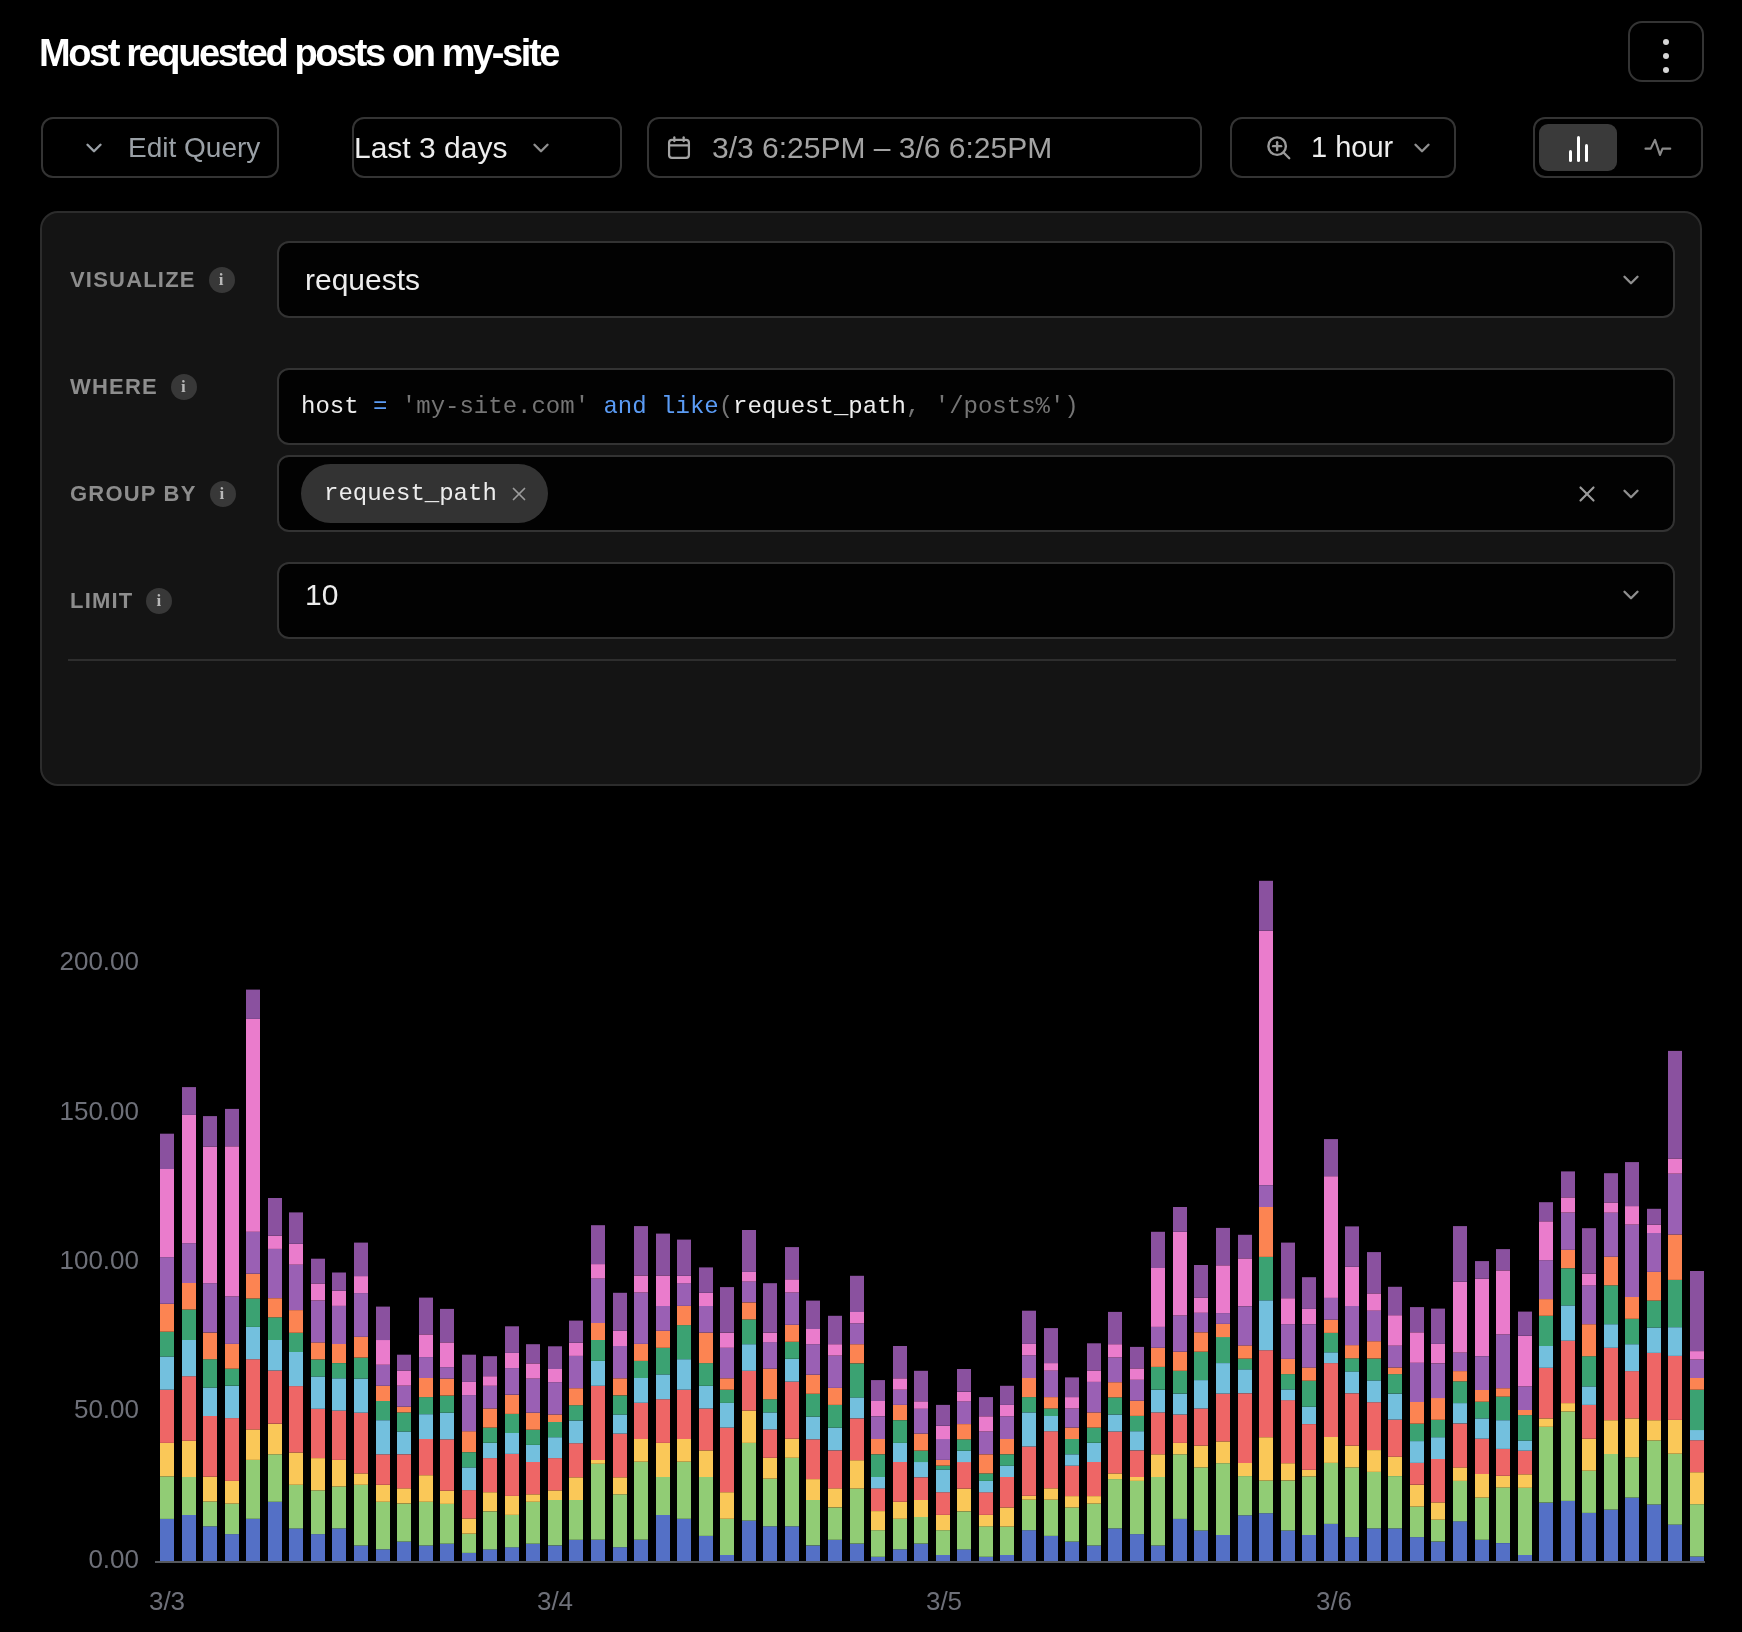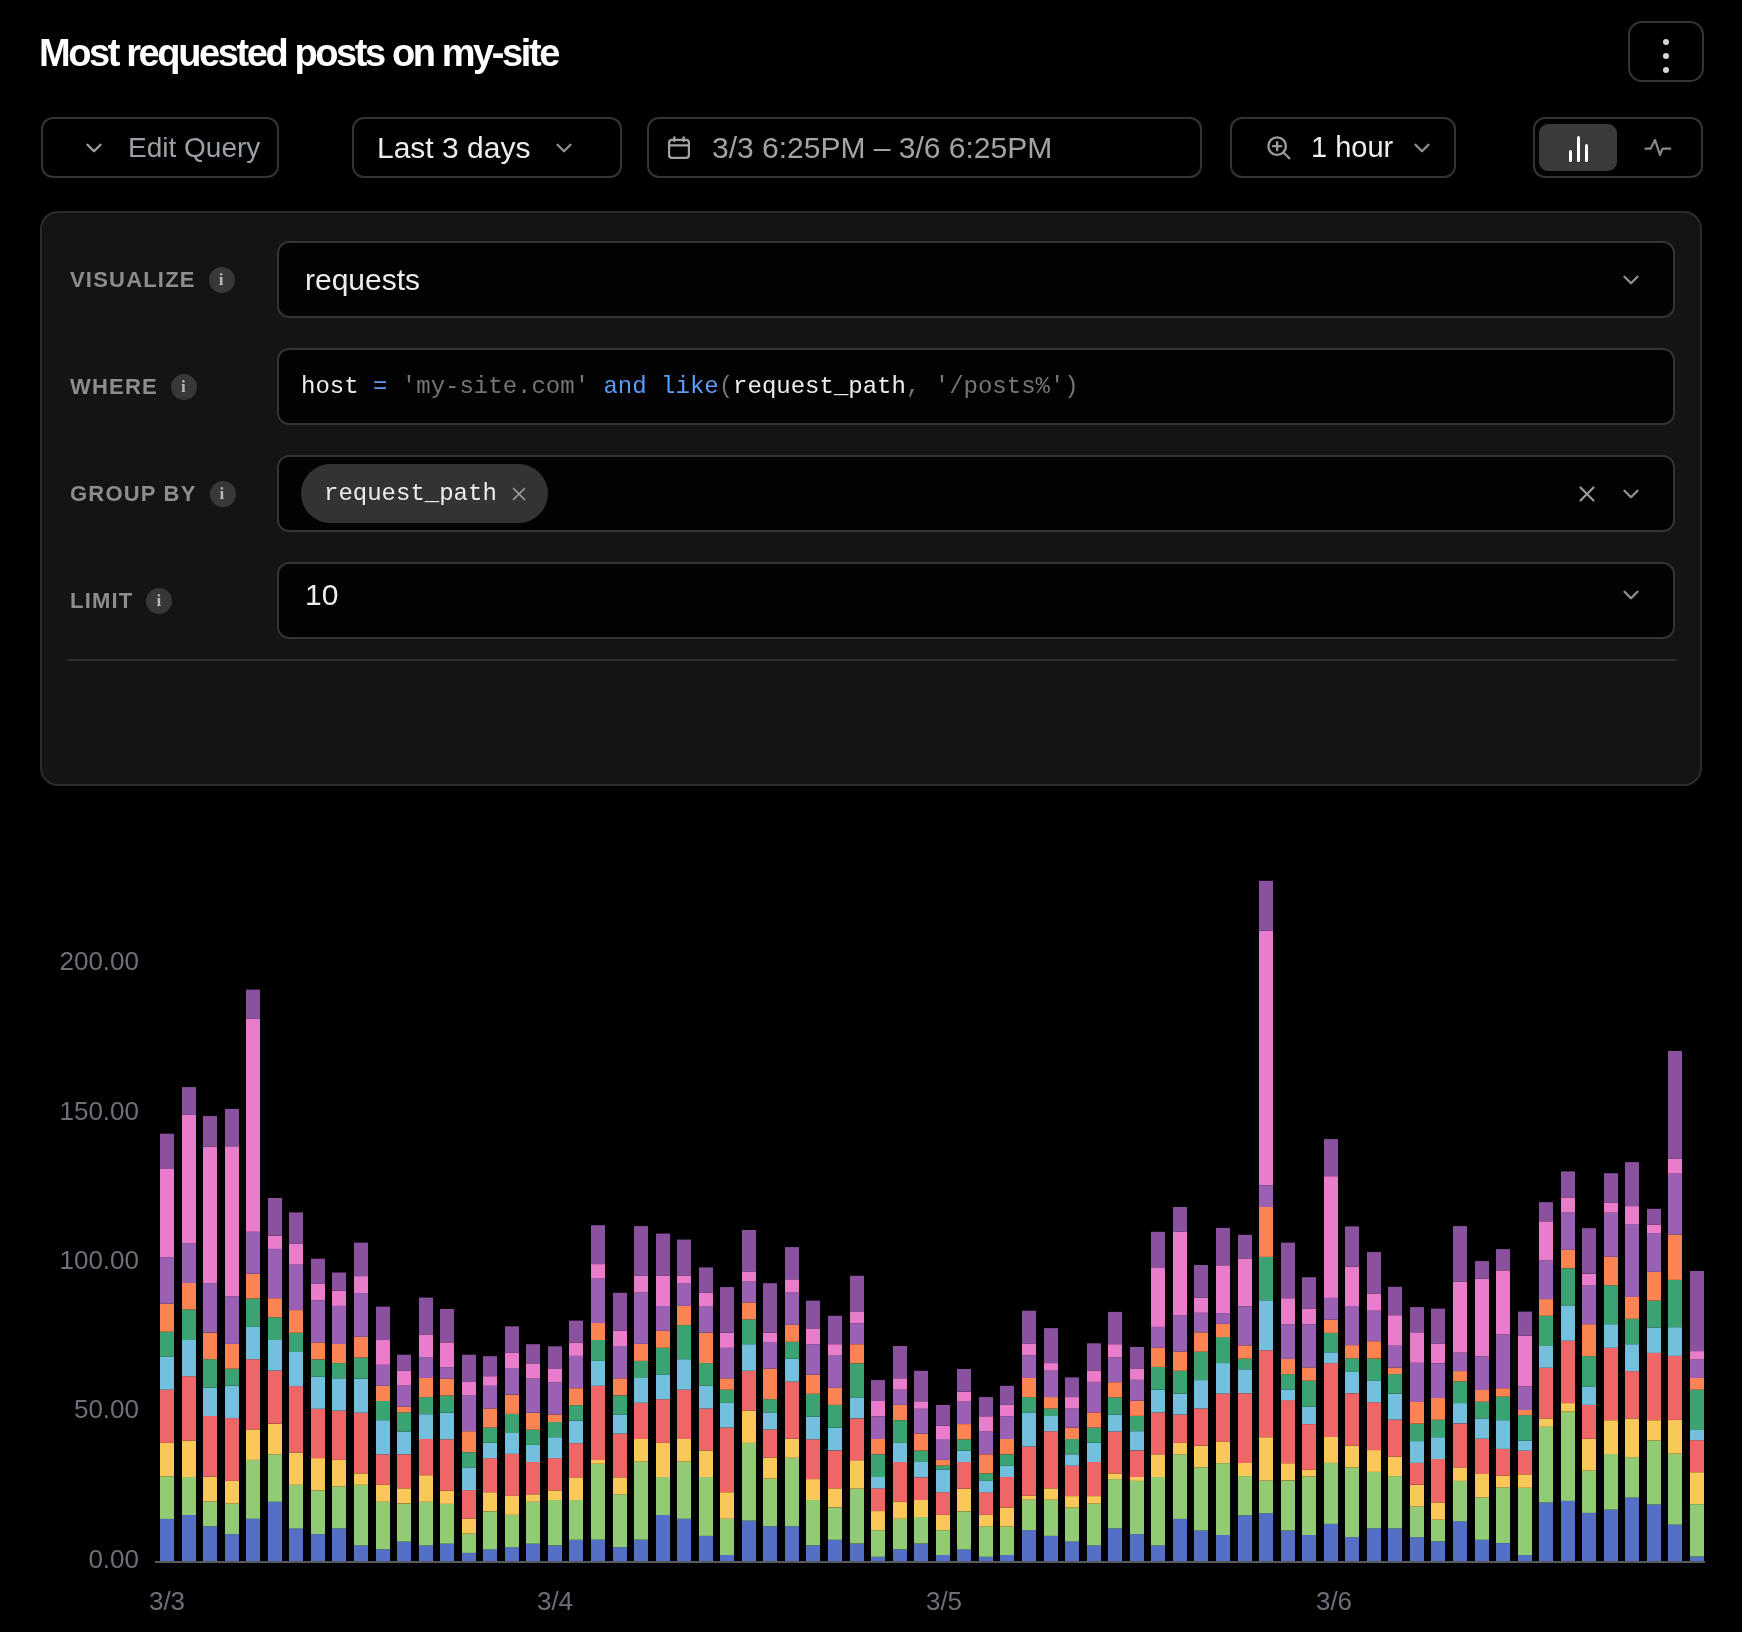--- a/index.html
+++ b/index.html
@@ -759,21 +759,21 @@
   <div class="dot" style="top:30px"></div>
   <div class="dot" style="top:44px"></div>
 </div>
 
 <div class="btn" style="left:41px;width:238px;padding-left:38px">
   <svg class="chev" viewBox="0 0 24 24" fill="none" stroke="#9aa0a6" stroke-width="2.2" stroke-linecap="round" stroke-linejoin="round">
         <polyline points="6,9 12,15 18,9"></polyline>
       </svg>
   <span style="color:#9aa0a6;font-size:28px;margin-left:21px">Edit Query</span>
 </div>
-<div class="btn" style="left:352px;width:270px;padding-left:23px">
+<div class="btn" style="left:352px;width:270px;">
   <span style="color:#ededed;font-size:30px">Last 3 days</span>
   <svg class="chev" viewBox="0 0 24 24" fill="none" stroke="#8f8f8f" stroke-width="2.2" stroke-linecap="round" stroke-linejoin="round" style="margin-left:21px">
         <polyline points="6,9 12,15 18,9"></polyline>
       </svg>
 </div>
 <div class="btn" style="left:647px;width:555px;padding-left:16px">
   <svg width="28" height="28" viewBox="0 0 24 24" fill="none" stroke="#a3a3a3" stroke-width="1.9" stroke-linecap="round">
         <rect x="3.5" y="5" width="17" height="15.5" rx="2.5"></rect>
         <line x1="3.5" y1="9.8" x2="20.5" y2="9.8"></line>
         <line x1="8" y1="2.8" x2="8" y2="6.2"></line>
@@ -809,21 +809,21 @@
 <div class="lab" style="top:374px">WHERE<span class="info">i</span></div>
 <div class="lab" style="top:481px">GROUP BY<span class="info">i</span></div>
 <div class="lab" style="top:588px">LIMIT<span class="info">i</span></div>
 
 <div class="field" style="top:241px;padding:0 29px 0 26px">
   <span style="color:#ededed;font-size:30px">requests</span>
   <svg class="chev" viewBox="0 0 24 24" fill="none" stroke="#8f8f8f" stroke-width="2.2" stroke-linecap="round" stroke-linejoin="round" style="margin-left:auto">
         <polyline points="6,9 12,15 18,9"></polyline>
       </svg>
 </div>
-<div class="field mono" style="top:348px;padding:0 39px 0 22px">
+<div class="field mono" style="top:368px;padding:0 39px 0 22px">
   <span style="color:#ededed">host <span style="color:#5b9cf5">=</span> <span style="color:#757575">'my-site.com'</span> <span style="color:#5b9cf5">and like</span><span style="color:#757575">(</span>request_path<span style="color:#757575">, '/posts%')</span></span>
 </div>
 <div class="field" style="top:455px;padding:0 29px 0 22px">
   <div style="height:59px;background:#333;border-radius:30px;display:flex;align-items:center;padding:0 18px 0 23px">
     <span class="mono" style="color:#ededed">request_path</span>
     <svg width="22" height="22" viewBox="0 0 24 24" fill="none" stroke="#9c9c9c" stroke-width="1.9" stroke-linecap="round" style="margin-left:11px">
           <line x1="6" y1="6" x2="18" y2="18"></line>
           <line x1="18" y1="6" x2="6" y2="18"></line>
         </svg>
   </div>

